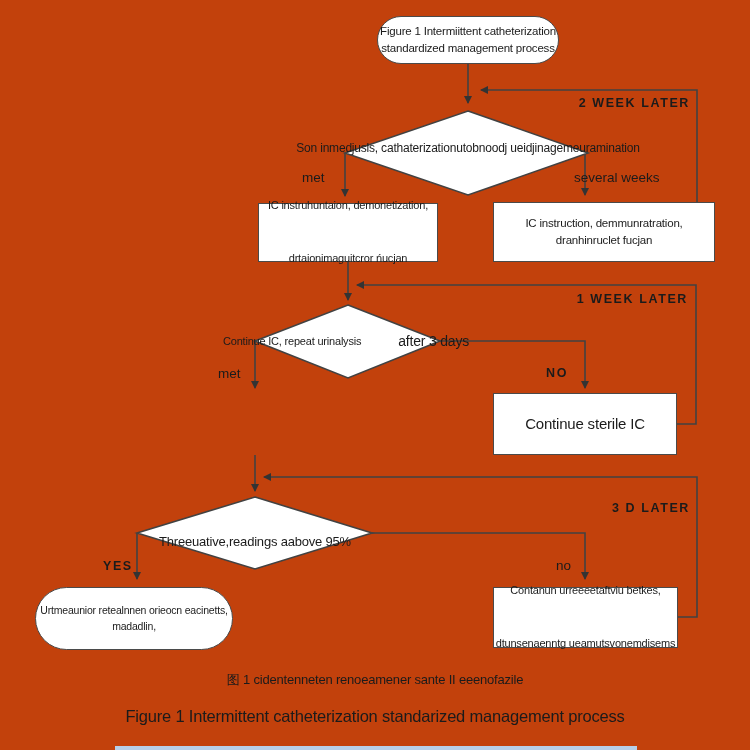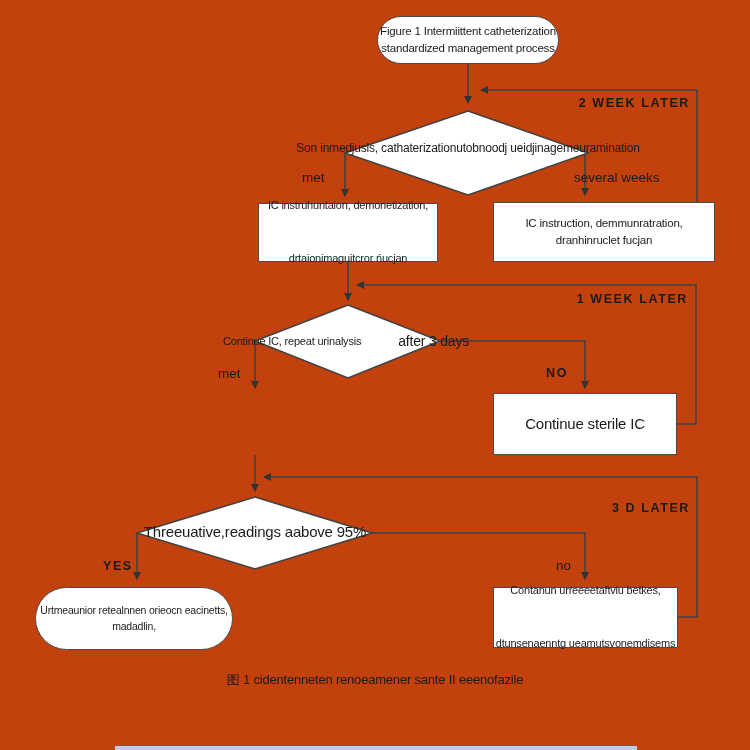--- a/index.html
+++ b/index.html
@@ -22,21 +22,21 @@
   .dtext span{white-space:nowrap;}
   .lbl{position:absolute;white-space:nowrap;}
   .lbl-plain{font-size:13.5px;}
   .lbl-bold{font-weight:bold;font-size:12.5px;letter-spacing:1.6px;}
   .lbl-right{text-align:right;}
   .caption{position:absolute;left:0;width:750px;text-align:center;letter-spacing:-0.2px;}
   #caption-cn{top:644px;font-size:13px;margin-top:27px;}
   #caption-en{top:707px;font-size:16.5px;}
   #bottom-bar{position:absolute;left:115px;top:746px;width:522px;height:4px;background:#b7cfe8;}
   .fs10{font-size:10.5px;} .fs11{font-size:11px;gap:37px;} .fs115{font-size:11.5px;}
-  .fs12{font-size:12px;} .fs13{font-size:15px;} .fs15{font-size:15px;}
+  .fs12{font-size:12px;} .fs13{font-size:13px;margin-top:10px;} .fs15{font-size:15px;}
   .d2-l2{font-size:14px;}
 </style>
 </head>
 <body>
 
 <div id="stage">
 
   <svg id="wires" viewBox="0 0 750 750" xmlns="http://www.w3.org/2000/svg">
     <defs>
       <marker id="arr" markerWidth="9" markerHeight="9" refX="7" refY="4" orient="auto" markerUnits="userSpaceOnUse">
@@ -113,15 +113,16 @@
     <span>Contanun urreeeetaftviu betkes,</span>
     <span>dtunsenaenntg ueamutsvonemdisems</span>
   </div>
 
   <div class="node stadium fs10" style="left:35px;top:587px;width:198px;height:63px;border-radius:33px;">
     <span>Urtmeaunior retealnnen orieocn eacinetts,</span>
     <span>madadlin,</span>
   </div>
 
   <div id="caption-cn" class="caption">图 1 cidentenneten renoeamener sante II eeenofazile</div>
+  <div id="caption-en" class="caption">Figure 1 Intermittent catheterization standarized management process</div>
 
   <div id="bottom-bar"></div>
 </div>
 
 </body></html>

